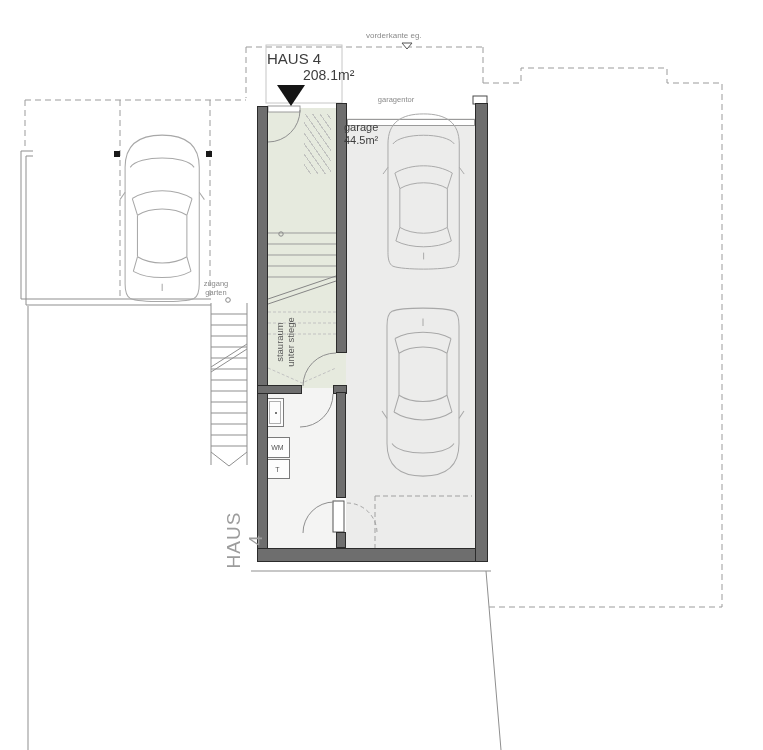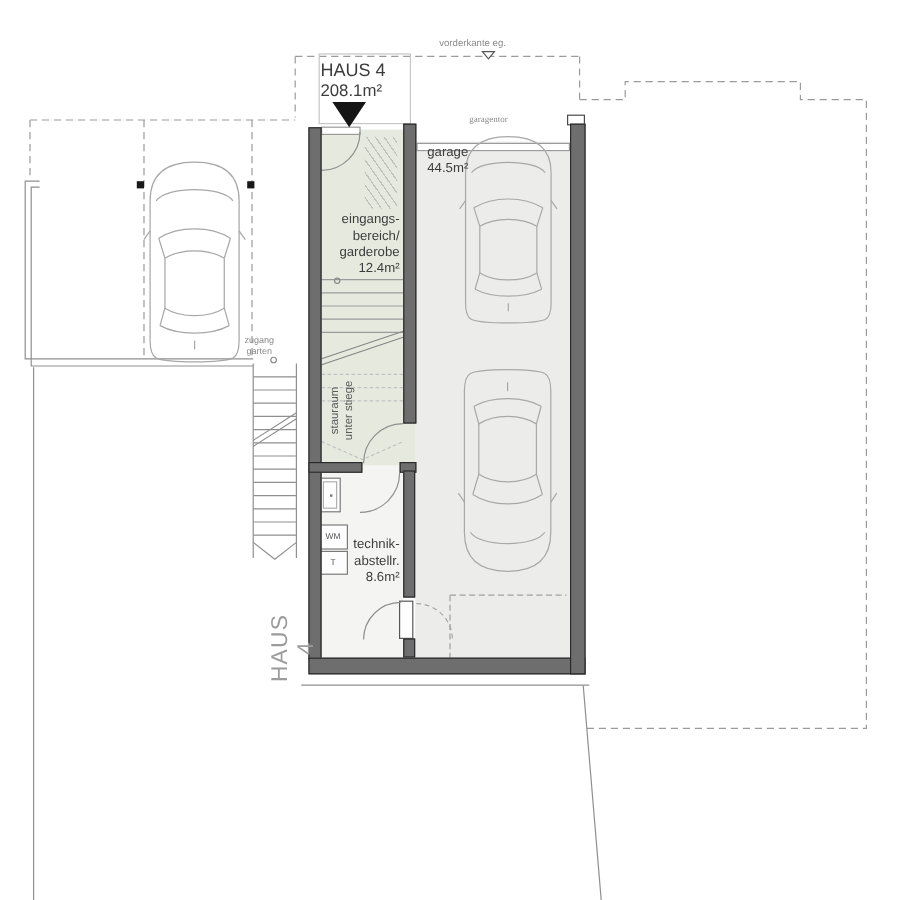--- a/index.html
+++ b/index.html
@@ -124,36 +124,29 @@
   <div class="wall" style="left:257px;top:106px;width:11px;height:444px;"></div>
   <div class="wall" style="left:336px;top:103px;width:11px;height:250px;"></div>
   <div class="wall" style="left:257px;top:385px;width:45px;height:9px;"></div>
   <div class="wall" style="left:333px;top:385px;width:14px;height:9px;"></div>
   <div class="wall" style="left:336px;top:392px;width:10px;height:106px;"></div>
   <div class="wall" style="left:336px;top:532px;width:10px;height:16px;"></div>
   <div class="wall" style="left:257px;top:548px;width:231px;height:14px;"></div>
   <div class="wall" style="left:475px;top:103px;width:13px;height:459px;"></div>
 
   <div class="lbl" style="left:267px;top:50px;font-size:15px;color:#3d3d3d;">HAUS 4</div>
-  <div class="lbl" style="left:267px;top:67px;font-size:14px;color:#3d3d3d;">208.1m²</div>
+  <div class="lbl" style="left:267px;top:67px;font-size:14px;color:#3d3d3d;padding-left:36px;">208.1m²</div>
   <div class="lbl" style="left:277px;top:85px;width:0;height:0;border-left:14px solid transparent;
               border-right:14px solid transparent;border-top:21px solid #151515;"></div>
 
   <div class="lbl muted" style="left:366px;top:31px;width:82px;font-size:8px;text-align:left;">vorderkante eg.</div>
-  <div class="lbl muted" style="left:391px;top:95px;width:60px;font-size:7.5px;font-family:Liberation Serif, serif;">garagentor</div>
+  <div class="lbl muted" style="left:366px;top:95px;width:60px;font-size:7.5px;text-align:center;">garagentor</div>
 
-  <div class="lbl" style="left:356px;top:121px;font-size:11px;line-height:12.5px;color:#3d3d3d;">garage
+  <div class="lbl" style="left:344px;top:121px;font-size:11px;line-height:12.5px;color:#3d3d3d;">garage
 44.5m²</div>
-  <div class="lbl" style="left:252px;top:177px;width:81px;font-size:11px;line-height:13.5px;text-align:right;color:#3d3d3d;">eingangs-
-bereich/
-garderobe
-12.4m²</div>
   <div class="lbl" style="left:242px;top:329px;width:90px;height:26px;transform:rotate(-90deg);
               font-size:9.5px;line-height:11px;text-align:center;color:#5a5a5a;">stauraum
 unter stiege</div>
-  <div class="lbl" style="left:253px;top:448px;width:80px;font-size:11px;line-height:13.5px;text-align:right;color:#3d3d3d;">technik-
-abstellr.
-8.6m²</div>
   <div class="lbl muted" style="left:198px;top:279px;width:36px;font-size:7.5px;line-height:9px;text-align:center;">zugang
 garten</div>
   <div class="lbl" style="left:202px;top:530px;width:62px;height:20px;transform:rotate(-90deg);
               font-size:19px;color:#9c9c9c;letter-spacing:1px;text-align:center;">HAUS 4</div>
 </div>
 
 </body></html>

